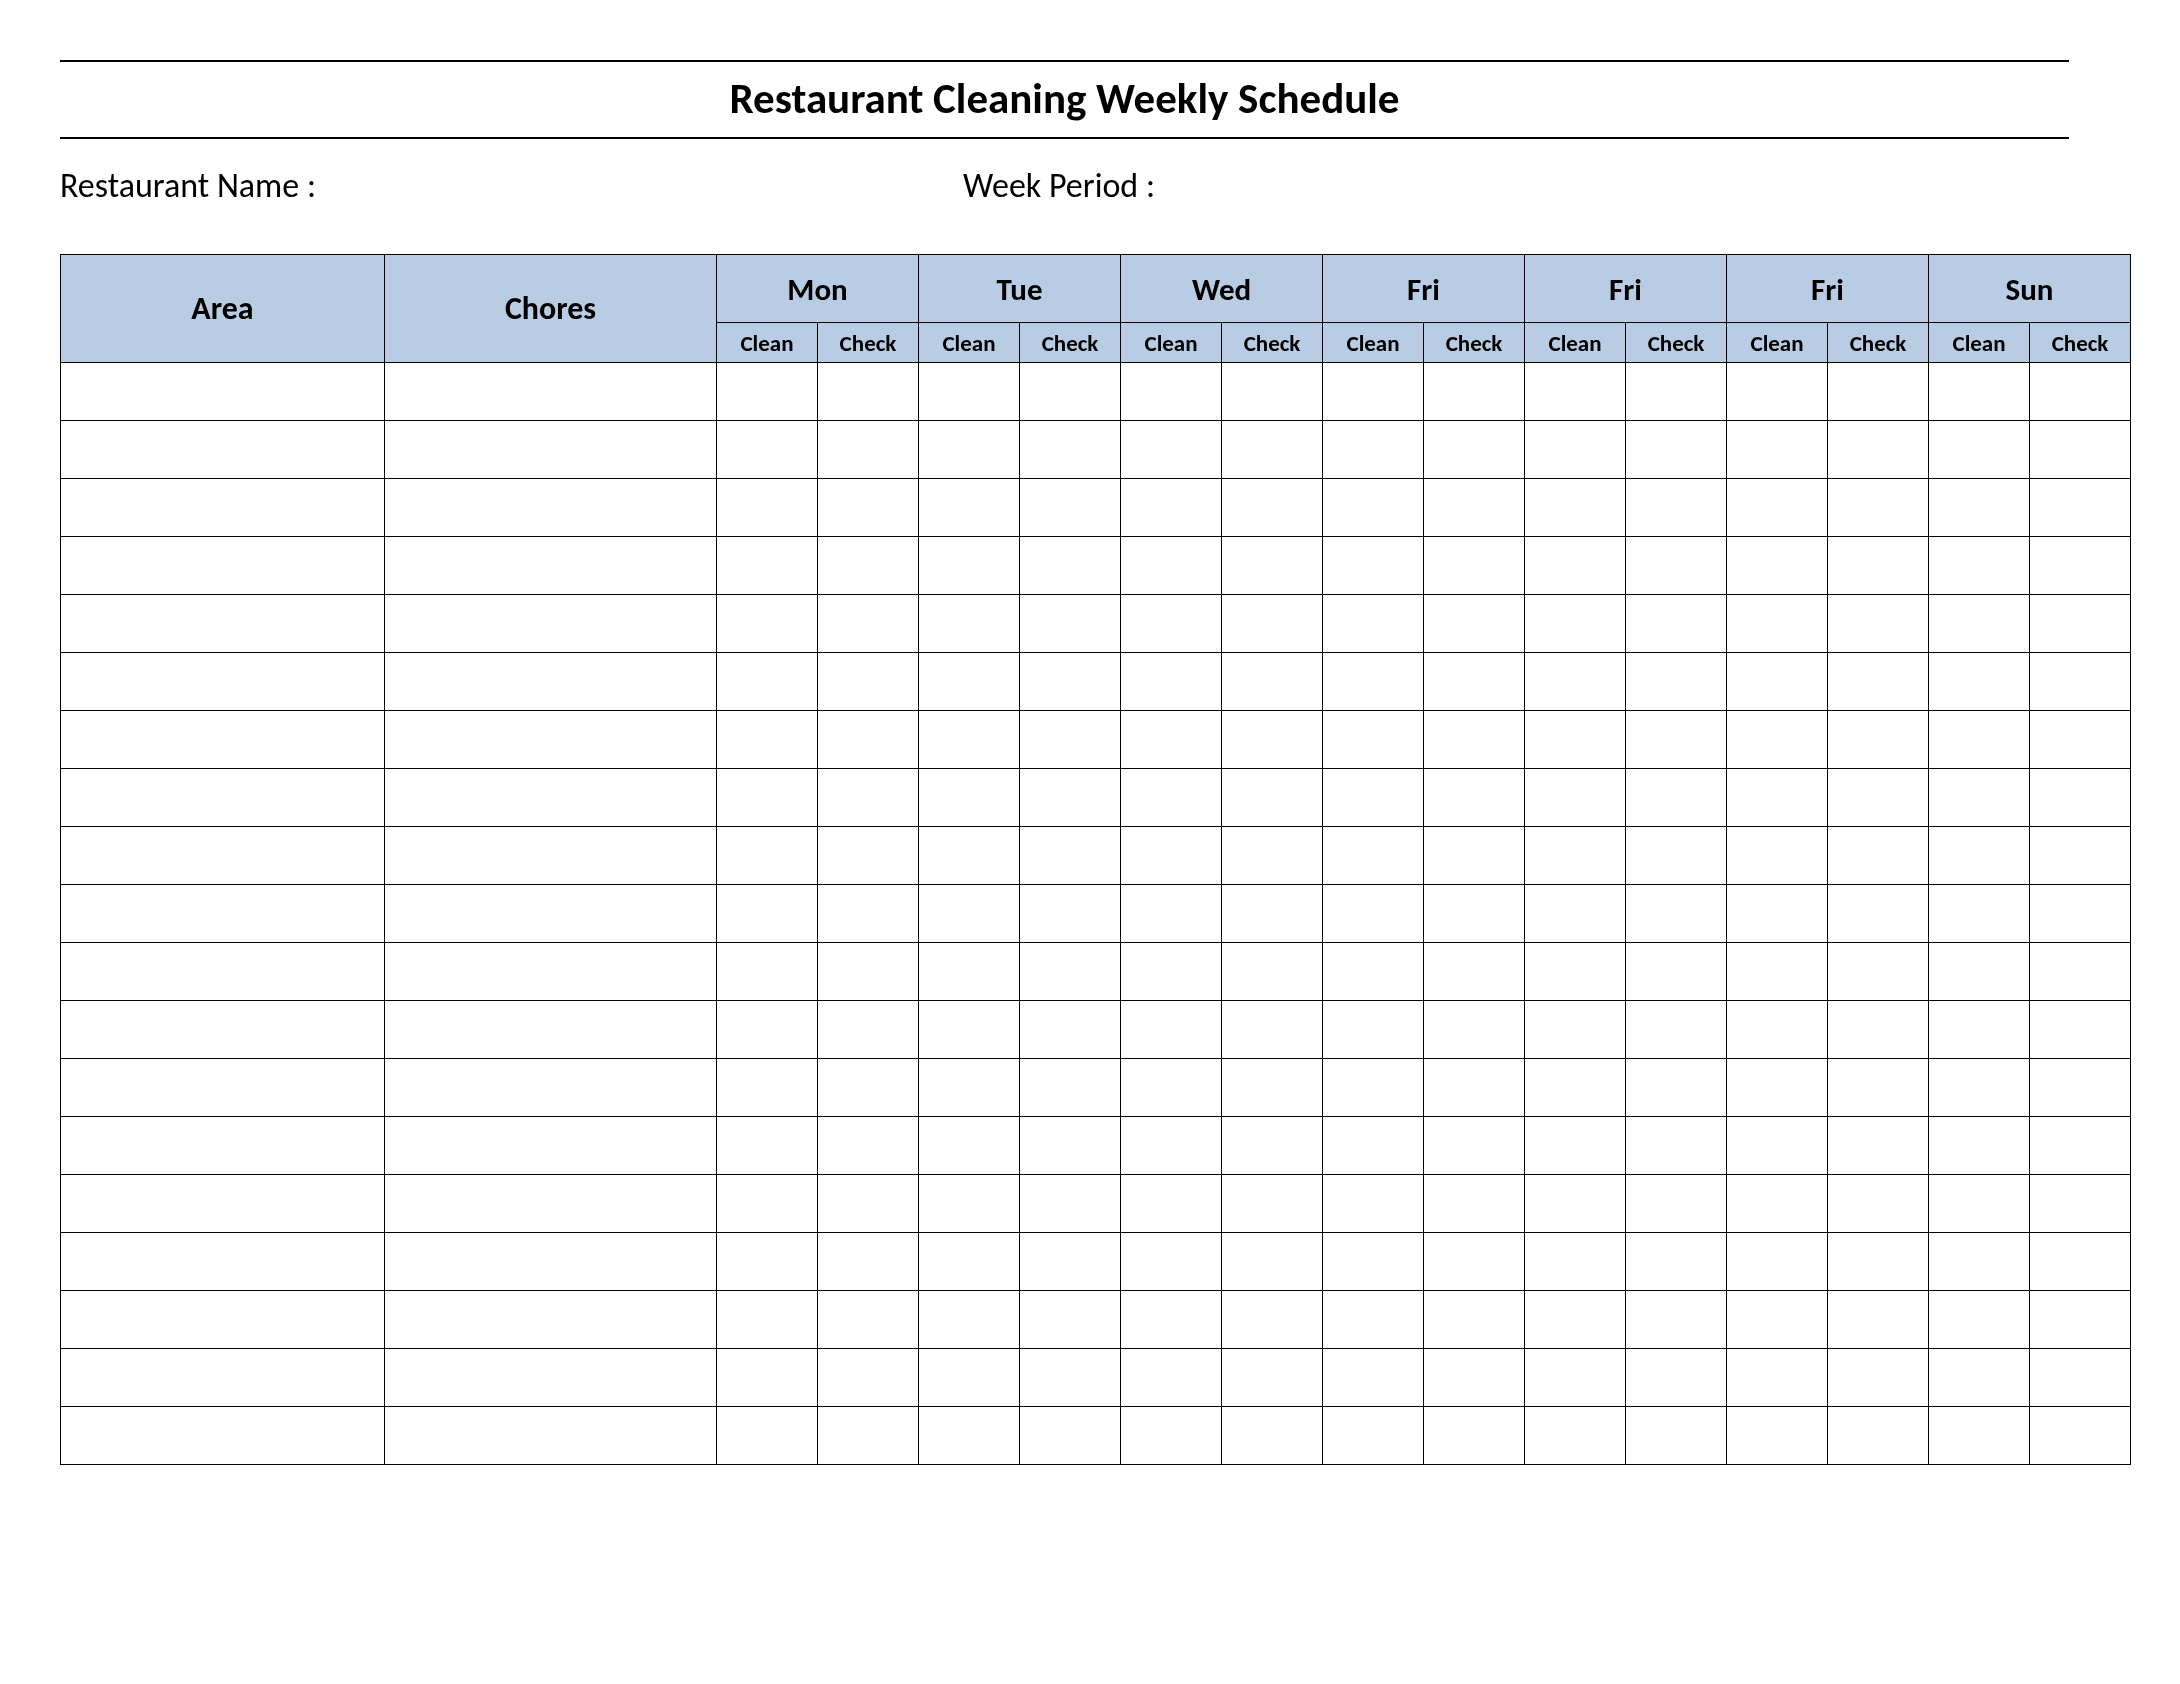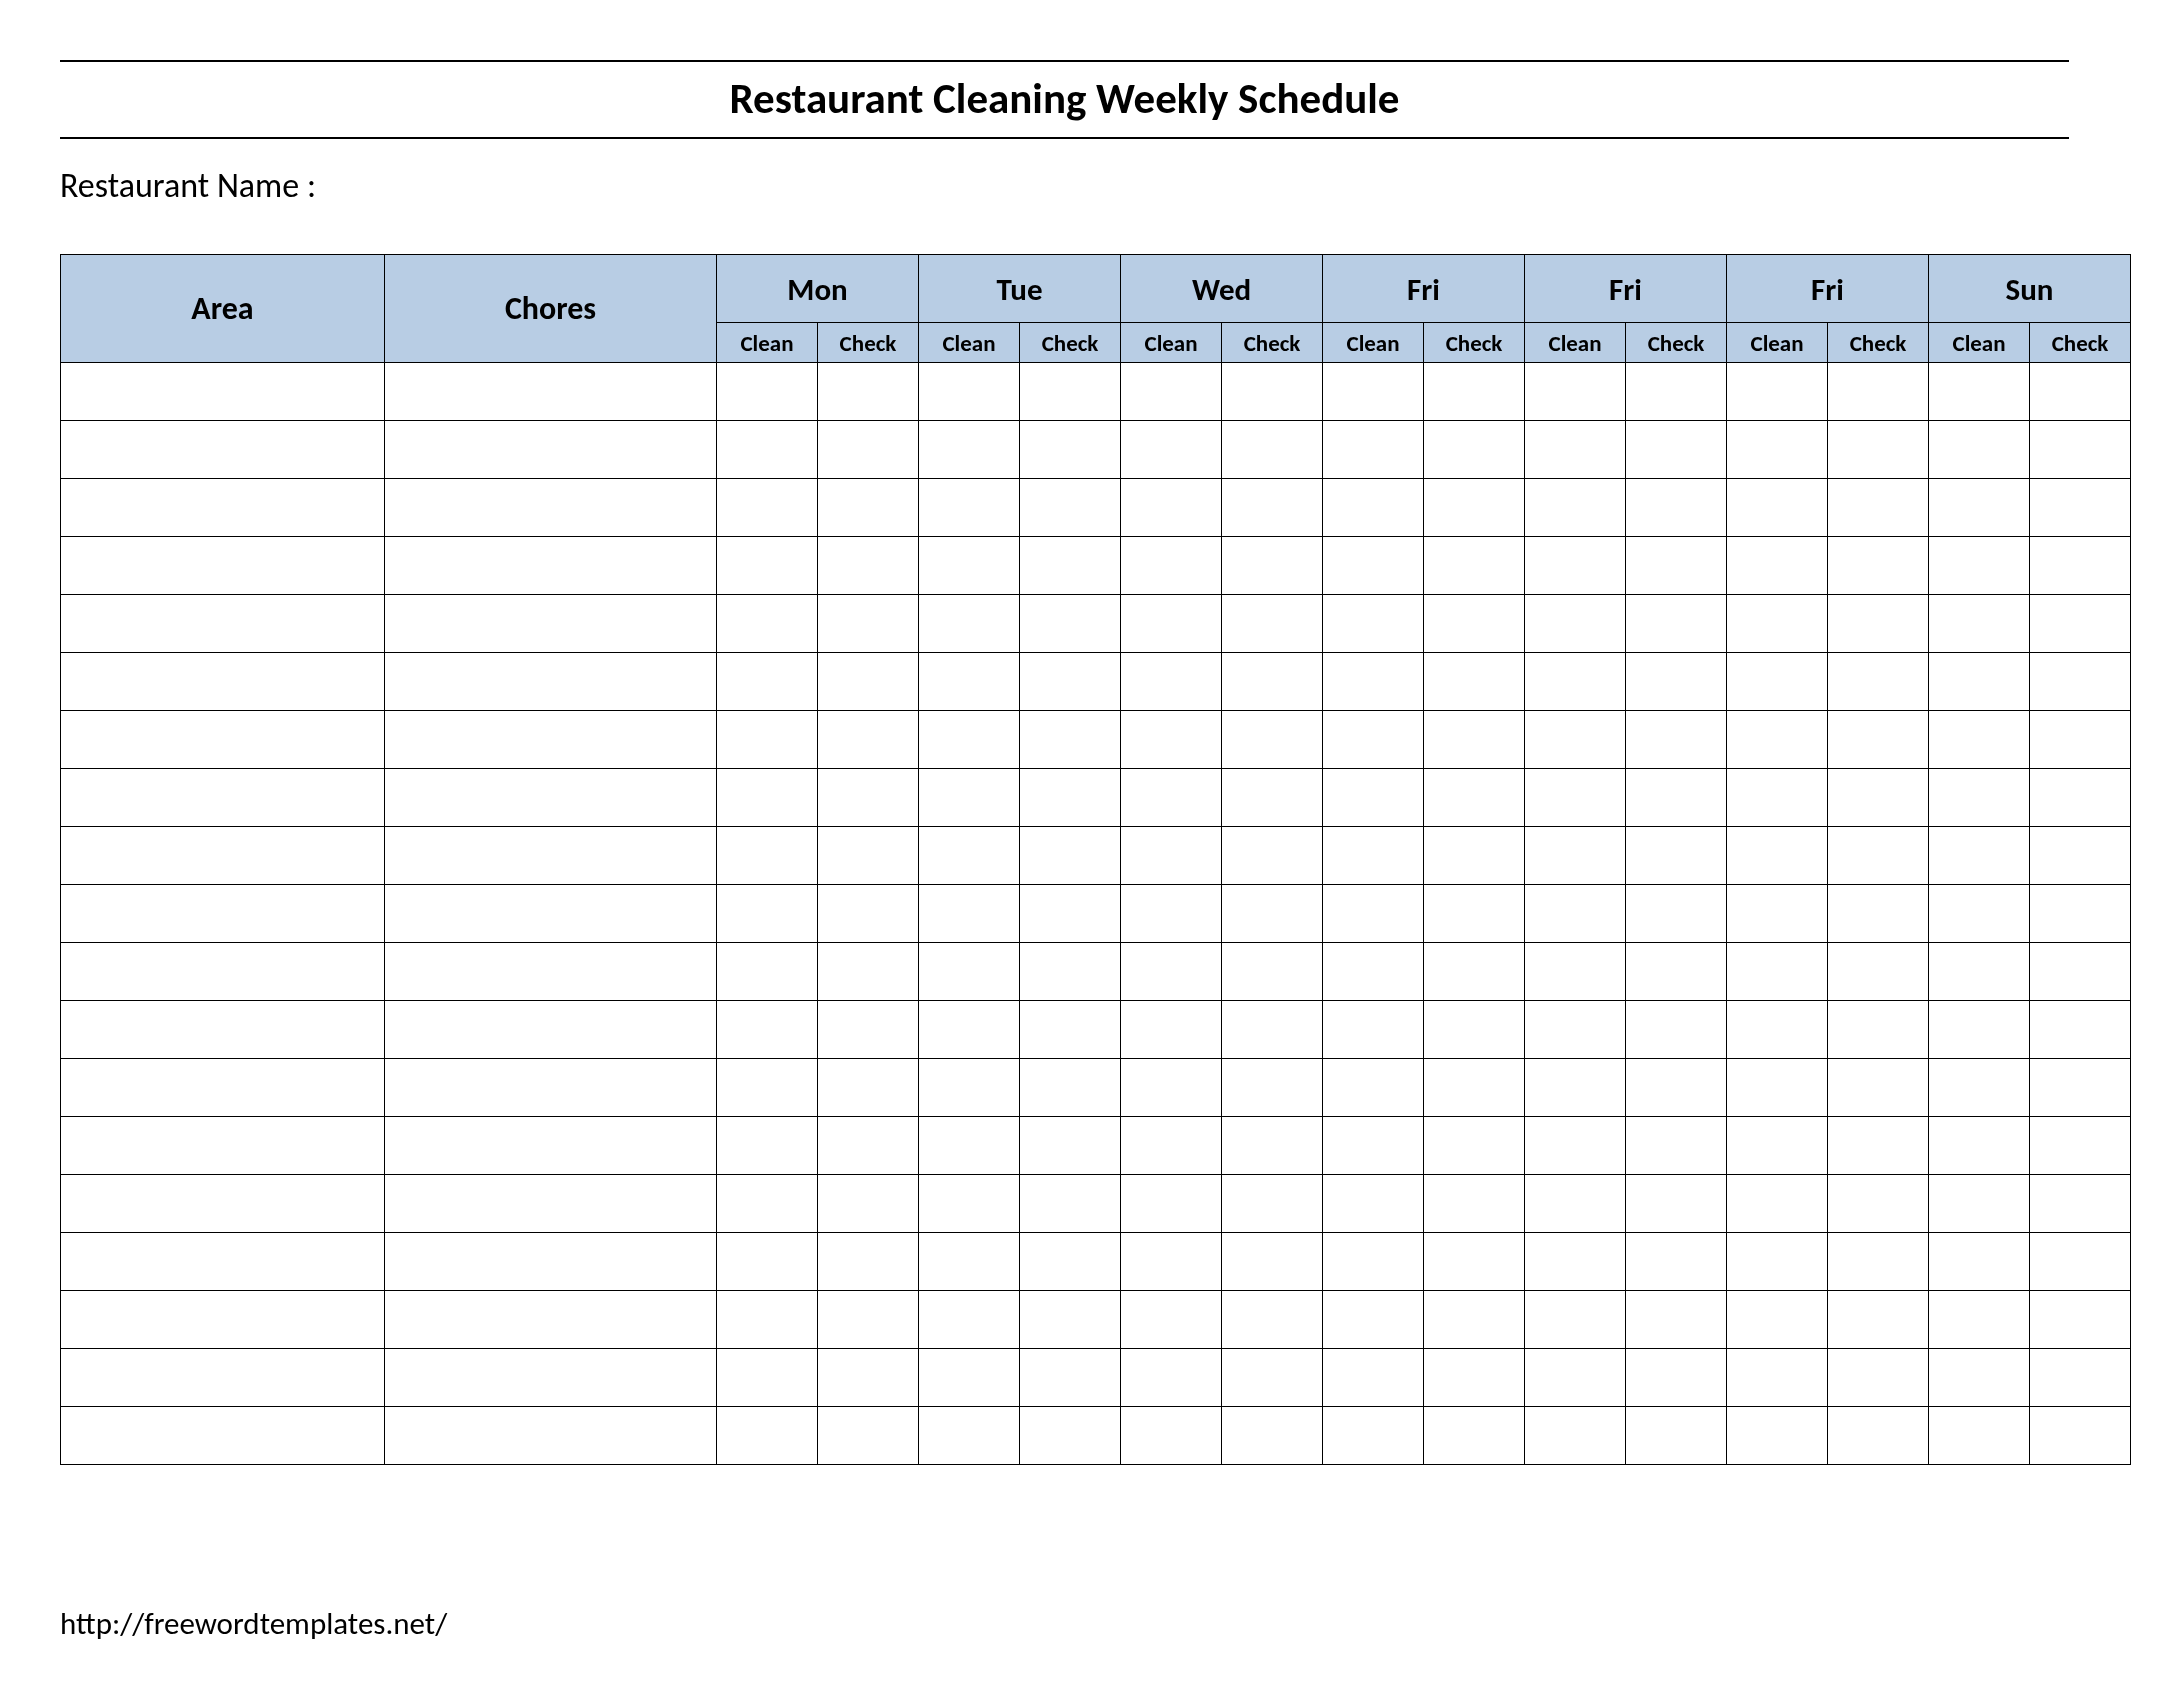--- a/index.html
+++ b/index.html
@@ -25,20 +25,21 @@
 <body>
 
 <div class="page">
 
   <hr class="rule">
   <div class="title">Restaurant Cleaning Weekly Schedule</div>
   <hr class="rule">
 
   <div class="meta">
     <div class="lbl-name">Restaurant Name   :</div>
+    <div class="lbl-week">Week  Period :</div>
   </div>
 
   <table class="tbl">
     <colgroup>
       <col class="c-area">
         <col class="c-chores">
       <col class="c-sub">
         <col class="c-sub">
         <col class="c-sub">
         <col class="c-sub">
@@ -421,15 +422,14 @@
           <td></td>
           <td></td>
           <td></td>
           <td></td>
           <td></td>
           <td></td>
         </tr>
       </tbody>
   </table>
 
-  <div class="source">http://freewordtemplates.net/</div>
 </div>
 
 
 </body></html>

